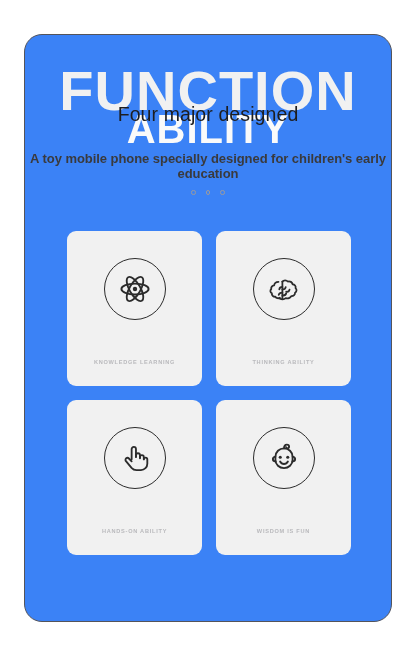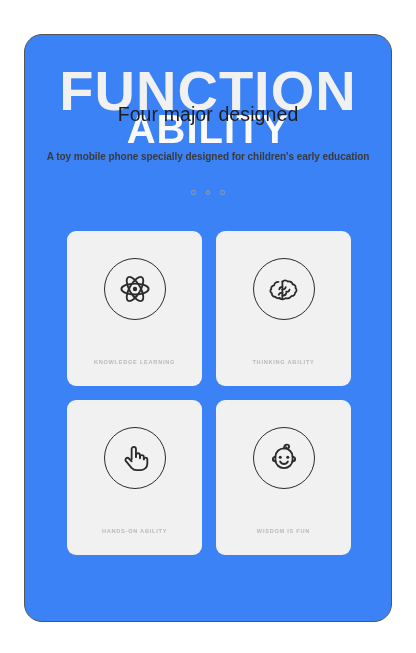--- a/index.html
+++ b/index.html
@@ -75,21 +75,21 @@
     color: #1d1d1f;
     letter-spacing: 0.1px;
   }
 
   #page-subtitle {
     position: absolute;
     left: 0;
     right: 0;
     top: 116px;
     text-align: center;
-    font-size: 10px;
+    font-size: 13px;
     font-weight: 700;
     color: #3a3a3c;
     letter-spacing: -0.05px;
   }
 
   
   #pager-dots {
     position: absolute;
     left: 0;
     right: 0;

